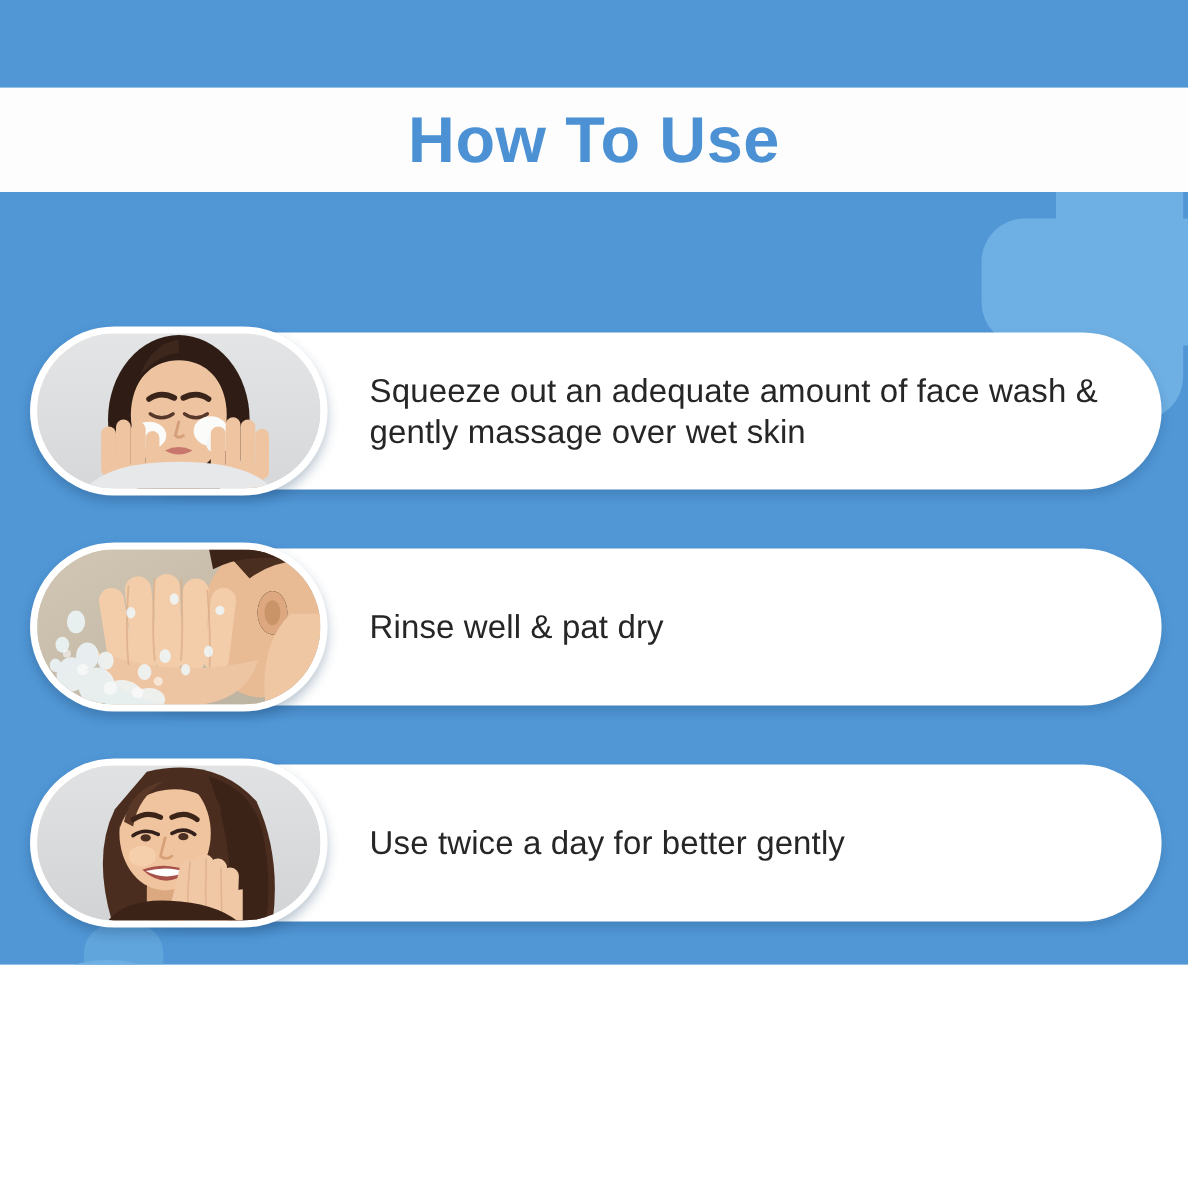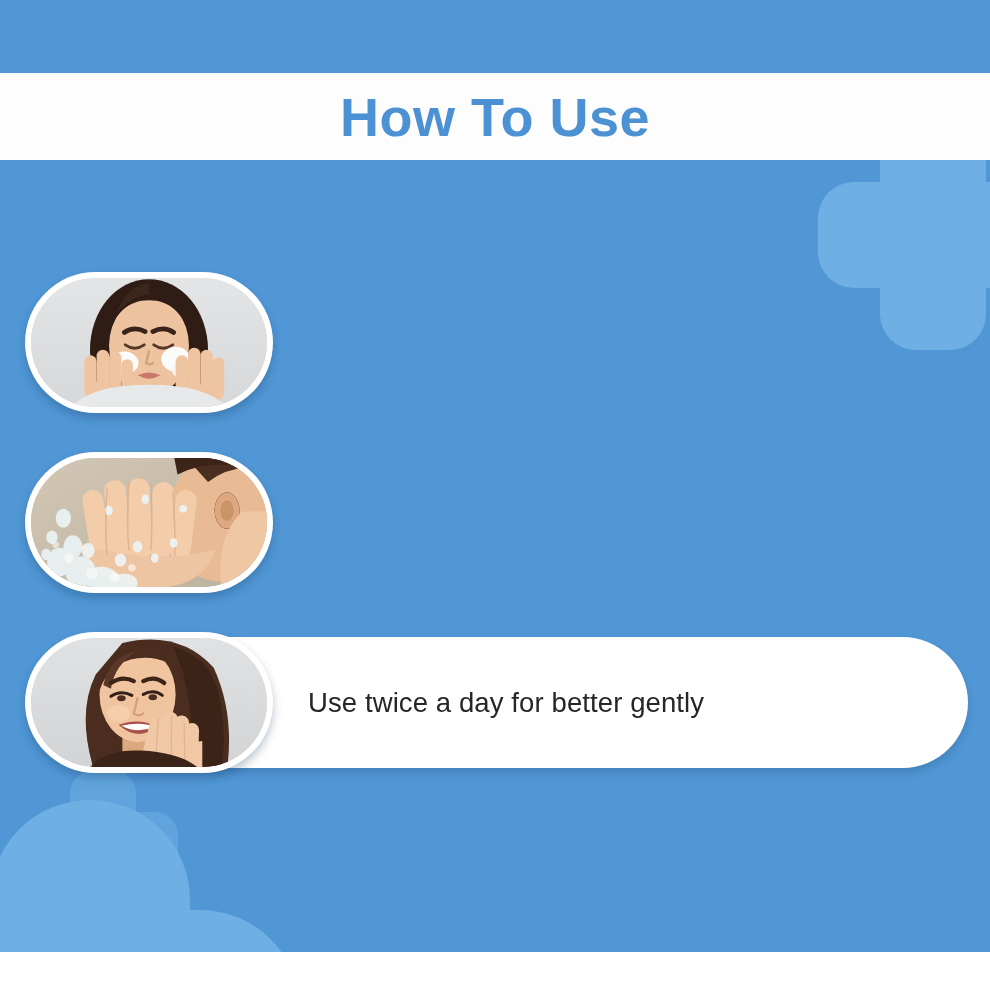--- a/index.html
+++ b/index.html
@@ -3,21 +3,21 @@
 <meta charset="utf-8">
 <style>
   html, body {
     margin: 0;
     padding: 0;
     background: #ffffff;
   }
   #poster {
     position: relative;
     width: 990px;
-    height: 952px;
+    height: 804px;
     overflow: hidden;
     background: #5197d6;
     font-family: "Liberation Sans", sans-serif;
   }
 
   
   .deco-layer {
     position: absolute;
     inset: 0;
     overflow: hidden;
@@ -157,20 +157,23 @@
     </div>
   </div>
 
   <div class="header-band">
     <h1 class="header-title">How To Use</h1>
   </div>
 
   <div class="steps">
 
     <div class="step-row">
+      <div class="step-card">
+        <p class="step-text">Squeeze out an adequate amount of face wash &amp; gently massage over wet skin</p>
+      </div>
       <div class="thumb">
         <div class="thumb-inner">
           <div class="thumb-art art-foam">
             <svg viewBox="0 0 248 141" width="100%" height="100%" preserveAspectRatio="xMidYMid slice">
               <defs>
                 <linearGradient id="g1bg" x1="0" y1="0" x2="0" y2="1">
                   <stop offset="0" stop-color="#e4e5e6"></stop>
                     <stop offset="1" stop-color="#d6d7d8"></stop>
                 </linearGradient>
                 <linearGradient id="g1sk" x1="0" y1="0" x2="1" y2="1">
@@ -220,20 +223,23 @@
               </g>
 
               <path d="M40 141 q20 -26 84 -26 q64 0 84 26 z" fill="#e7e8e9"></path>
             </svg>
           </div>
         </div>
       </div>
     </div>
 
     <div class="step-row">
+      <div class="step-card">
+        <p class="step-text">Rinse well &amp; pat dry</p>
+      </div>
       <div class="thumb">
         <div class="thumb-inner">
           <div class="thumb-art art-rinse">
             <svg viewBox="0 0 248 141" width="100%" height="100%" preserveAspectRatio="xMidYMid slice">
               <defs>
                 <linearGradient id="g2bg" x1="0" y1="0" x2="1" y2="1">
                   <stop offset="0" stop-color="#d2c7b4"></stop>
                     <stop offset="1" stop-color="#bbb19f"></stop>
                 </linearGradient>
               </defs>

